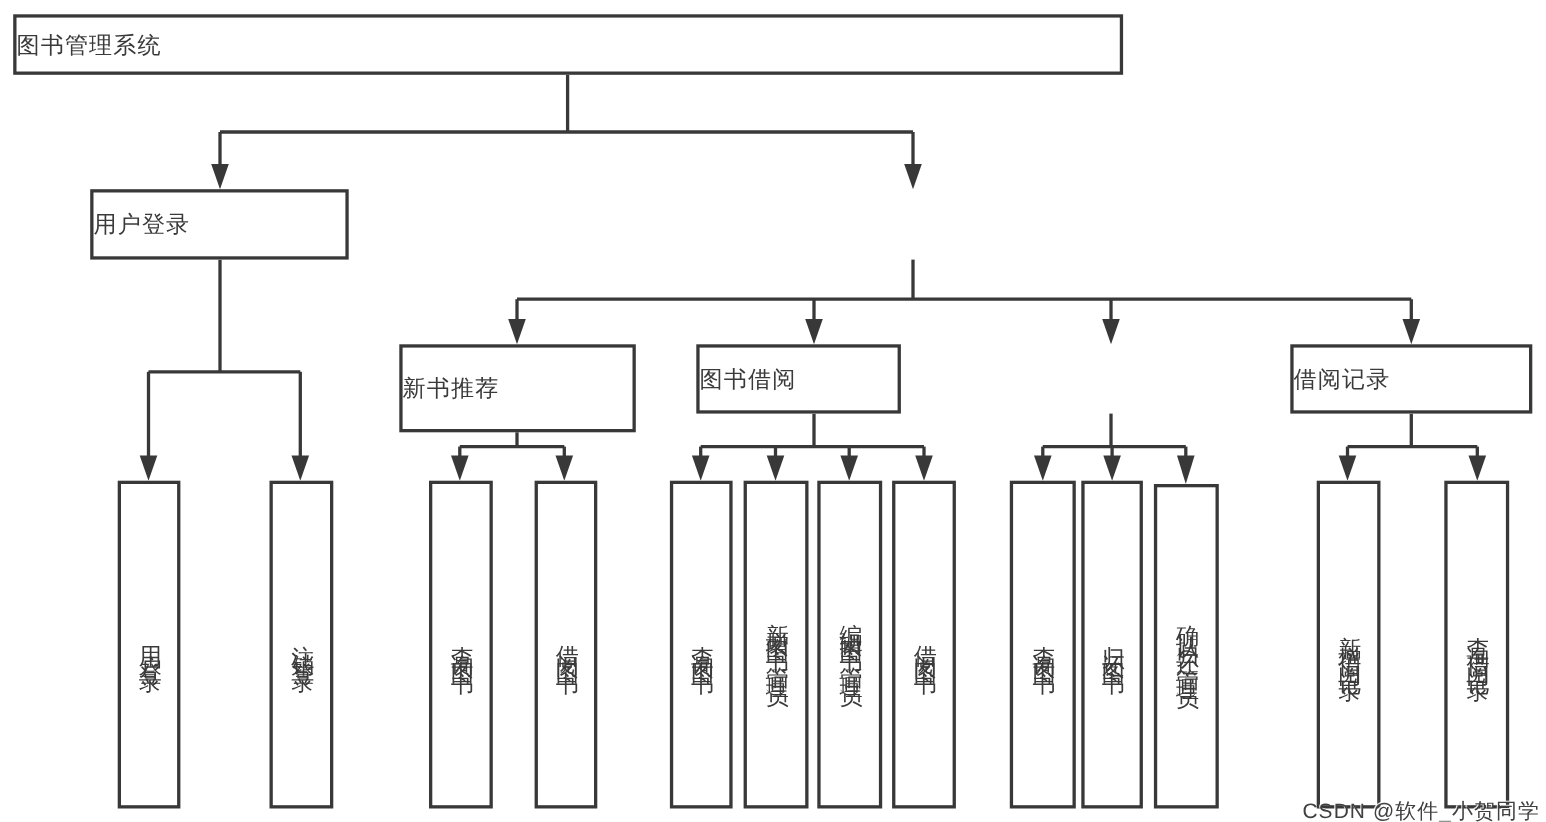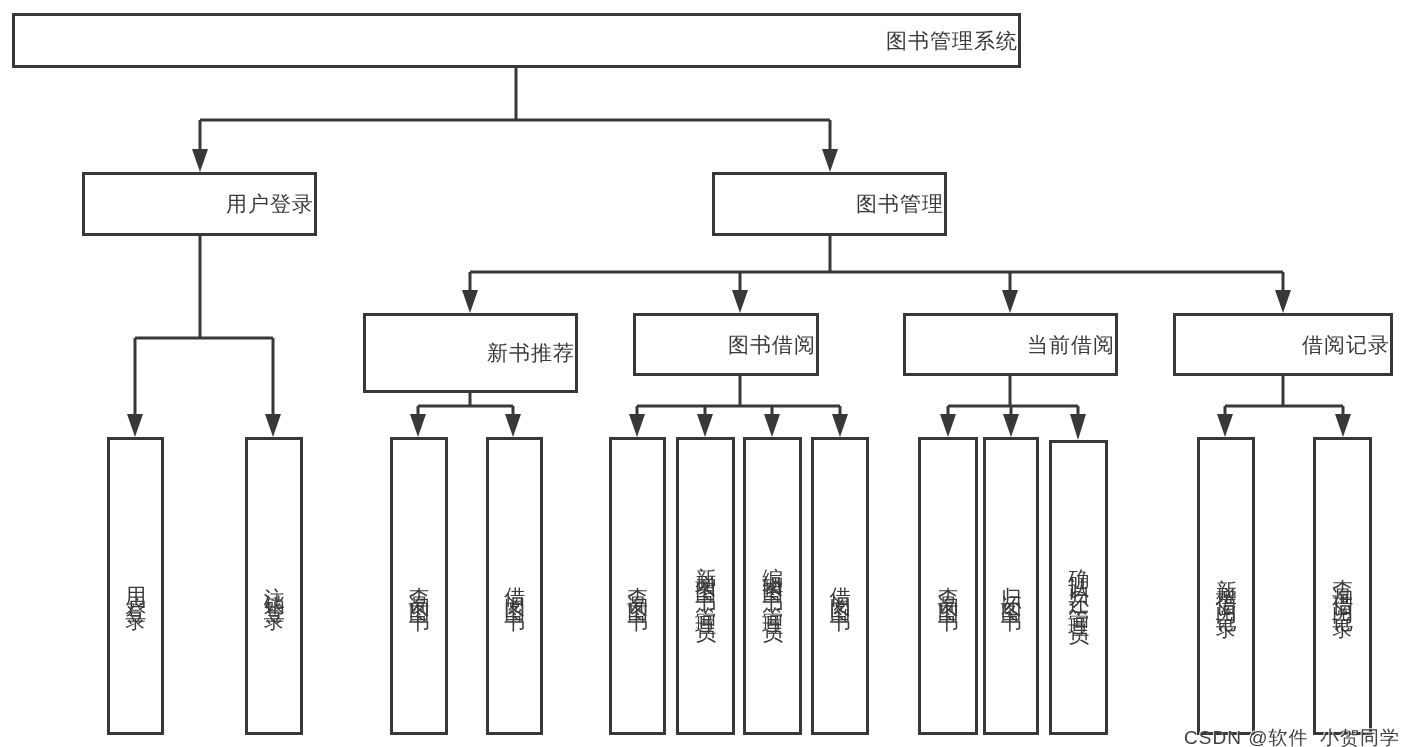--- a/index.html
+++ b/index.html
@@ -20,21 +20,21 @@
     left: 0; top: 0;
     width: 1405px; height: 747px;
   }
   .box {
     position: absolute;
     box-sizing: border-box;
     border: 3px solid #383838;
     background: #ffffff;
     display: flex;
     align-items: center;
-    justify-content: flex-end;
+    justify-content: flex-start;
     color: #3a3a3a;
     font-size: 21px;
     letter-spacing: 1px;
     white-space: nowrap;
   }
   .vbox {
     position: absolute;
     box-sizing: border-box;
     border: 3px solid #383838;
     background: #ffffff;
@@ -137,33 +137,27 @@
     </g>
   </svg>
 
   <div class="box" style="left:12px; top:13px; width:1009px; height:55px;">
     <span>图书管理系统</span>
   </div>
 
   <div class="box" style="left:82px; top:172px; width:235px; height:64px;">
     <span>用户登录</span>
   </div>
-  <div class="box" style="left:712px; top:172px; width:235px; height:64px;">
-    <span>图书管理</span>
-  </div>
 
   <div class="box" style="left:363px; top:313px; width:215px; height:80px;">
     <span>新书推荐</span>
   </div>
   <div class="box" style="left:633px; top:313px; width:186px; height:63px;">
     <span>图书借阅</span>
   </div>
-  <div class="box" style="left:903px; top:313px; width:215px; height:63px;">
-    <span>当前借阅</span>
-  </div>
   <div class="box" style="left:1173px; top:313px; width:220px; height:63px;">
     <span>借阅记录</span>
   </div>
 
   <div class="vbox" style="left:107px; top:437px; width:57px; height:298px;">
     <span class="vtext">用户登录</span>
   </div>
   <div class="vbox" style="left:245px; top:437px; width:58px; height:298px;">
     <span class="vtext">注销登录</span>
   </div>

